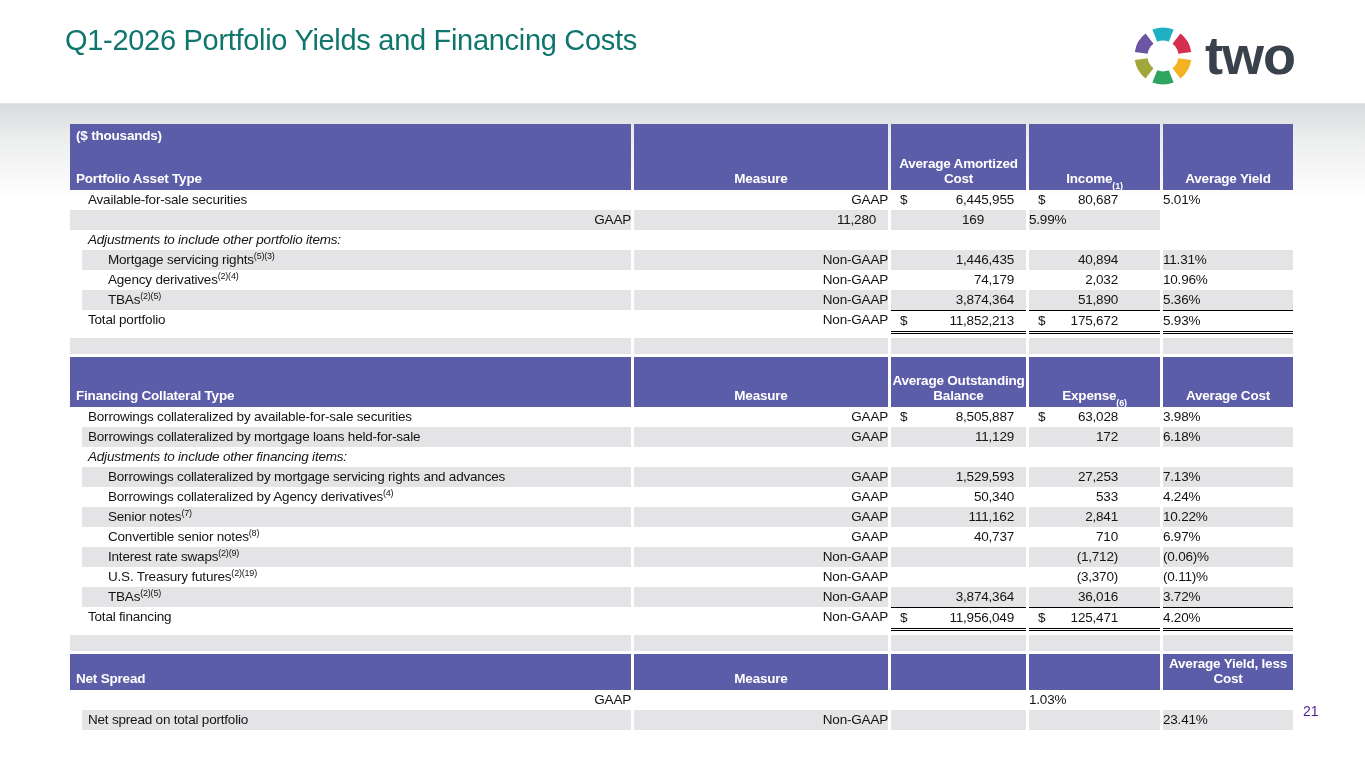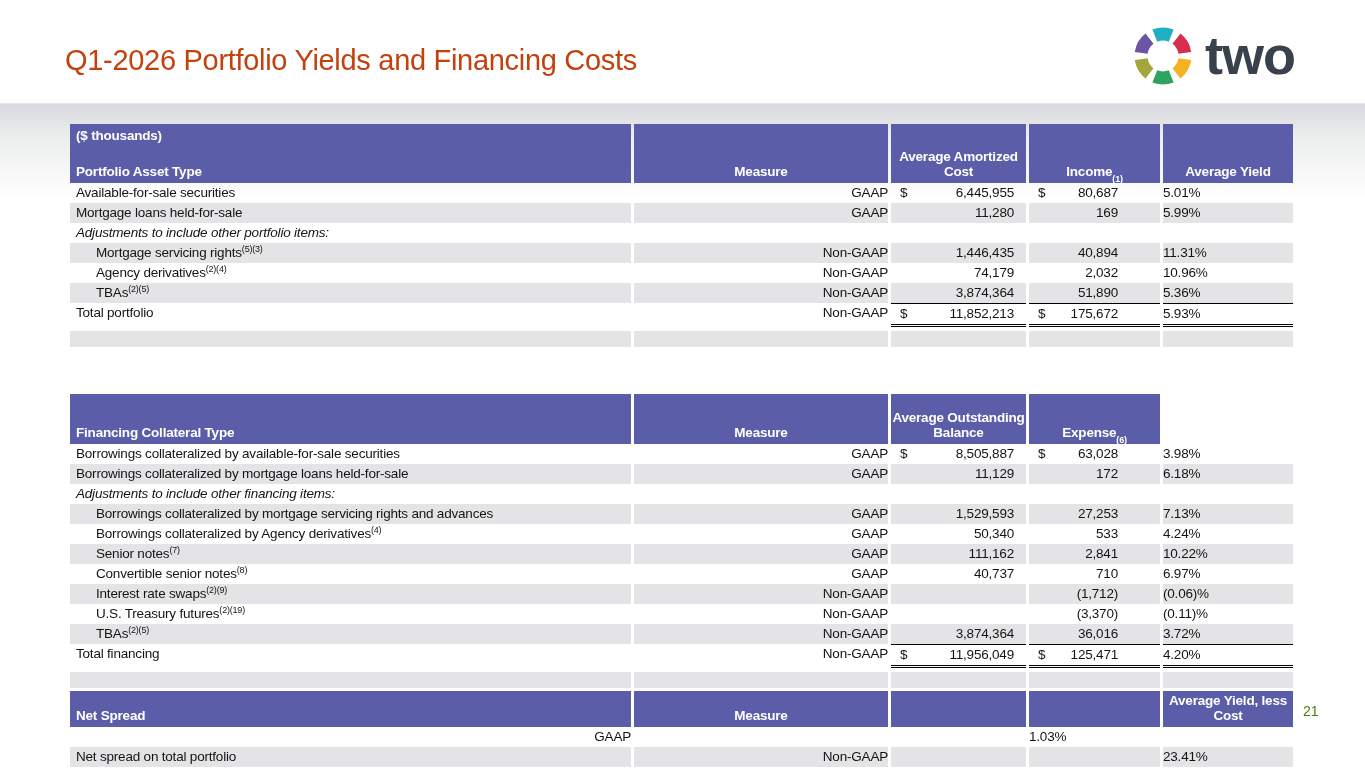--- a/index.html
+++ b/index.html
@@ -4,77 +4,77 @@
 <style>
   html,body{margin:0;padding:0;}
   body{
     width:1365px;height:768px;position:relative;overflow:hidden;
     background:#ffffff;
     font-family:"Liberation Sans", sans-serif;
     -webkit-font-smoothing:antialiased;
   }
   
   .slide-title{
-    position:absolute;left:65px;top:44px;
+    position:absolute;left:65px;top:24px;
     font-size:29px;font-weight:400;letter-spacing:-0.3px;
-    color:#c2410c;
+    color:#0f766e;
   }
   .logo{
     position:absolute;top:24px;right:70px;
     display:flex;align-items:center;gap:10px;
   }
   .logo-word{
     font-size:54px;font-weight:700;color:#39424C;
     letter-spacing:-1px;line-height:1;padding-bottom:6px;
   }
   .band{
     position:absolute;left:0;top:103px;width:1365px;height:95px;
     background:linear-gradient(to bottom,#d9dadd 0%, #eceded 35%, #ffffff 100%);
     border-top:1px solid rgba(0,0,0,0.10);
   }
   .page-number{
     position:absolute;left:1303px;top:703px;
-    font-size:14px;color:#4d7c0f;
+    font-size:14px;color:#4c1d95;
   }
   
   .fin-table{
     position:absolute;left:70px;top:124px;width:1223px;
     font-size:13.5px;color:#141414;letter-spacing:-0.2px;
   }
   .row{
     display:grid;
     grid-template-columns:561px 254px 135px 131px 130px;
     column-gap:3px;
     align-items:stretch;
   }
   .cell{height:20px;line-height:20px;white-space:nowrap;box-sizing:content-box;}
   .shade{background:#E4E4E6;}
-  .c-label{padding-left:6px;text-align:left;}
+  .c-label{padding-left:6px;text-align:left;margin-left:12px;}
   .c-label.indent{padding-left:26px;}
   .c-label.italic{font-style:italic;}
   .c-measure{text-align:right;}
   .c-num{display:flex;justify-content:space-between;padding-left:9px;padding-right:12px;}
   .c-num.inc{padding-right:42px;}
   .c-pct{text-align:left;padding-right:12px;}
   sup{font-size:9px;line-height:0;letter-spacing:-0.2px;}
   
   .t-border{border-top:1px solid #000;border-bottom:3px double #000;}
   
   .hcell{
     background:#5C5DA8;color:#ffffff;font-weight:700;
     display:flex;align-items:flex-end;justify-content:center;
     text-align:center;white-space:normal;line-height:15px;
     padding-bottom:4px;box-sizing:border-box;
   }
   .hcell.h-first{
     flex-direction:column;align-items:flex-start;justify-content:space-between;
     text-align:left;padding-left:6px;padding-top:4px;
   }
-  .h1 .hcell{height:59px;}
-  .h2 .hcell{height:50px;margin-top:44px;}
+  .h1 .hcell{height:66px;}
+  .h2 .hcell{height:50px;}
   .h3 .hcell{height:36px;}
 </style>
 </head>
 <body>
 
 <div class="slide-title">Q1-2026 Portfolio Yields and Financing Costs</div>
 
 <div class="logo">
   <span>
     <svg width="64" height="64" viewBox="0 0 64 64">
@@ -109,21 +109,20 @@
         <div>$</div>
         <div>6,445,955</div>
       </div>
       <div class="cell c-num inc">
         <div>$</div>
         <div>80,687</div>
       </div>
       <div class="cell c-pct">5.01%</div>
     </div>
     <div class="row">
-      <div class="cell c-label shade">Mortgage loans held-for-sale</div>
       <div class="cell c-measure shade">GAAP</div>
       <div class="cell c-num shade">
         <div></div>
         <div>11,280</div>
       </div>
       <div class="cell c-num inc shade">
         <div></div>
         <div>169</div>
       </div>
       <div class="cell c-pct shade">5.99%</div>
@@ -215,20 +214,21 @@
       <div class="cell" style="height: 3px; line-height: 3px;"></div>
     </div>
     <div class="row h2">
       <div class="hcell h-first">
         <span></span>
         <div>Financing Collateral Type</div>
       </div>
       <div class="hcell">Measure</div>
       <div class="hcell">Average Outstanding Balance</div>
       <div class="hcell">Expense<sup>(6)</sup></div>
+      <div class="hcell">Average Cost</div>
     </div>
     <div class="row">
       <div class="cell c-label">Borrowings collateralized by available-for-sale securities</div>
       <div class="cell c-measure">GAAP</div>
       <div class="cell c-num">
         <div>$</div>
         <div>8,505,887</div>
       </div>
       <div class="cell c-num inc">
         <div>$</div>

